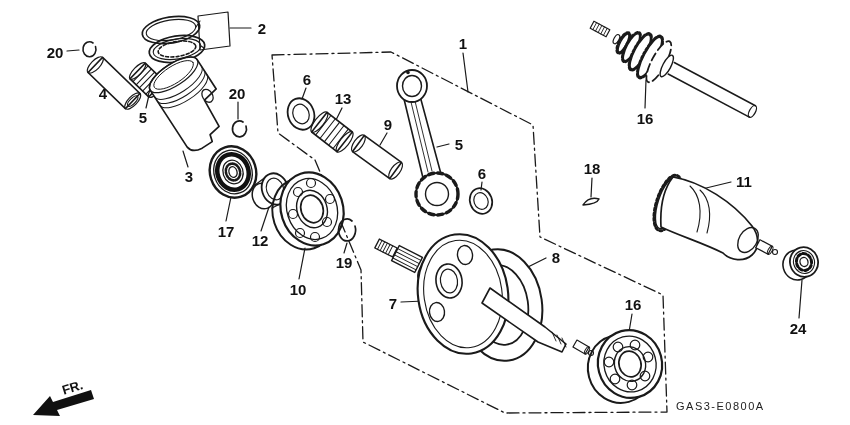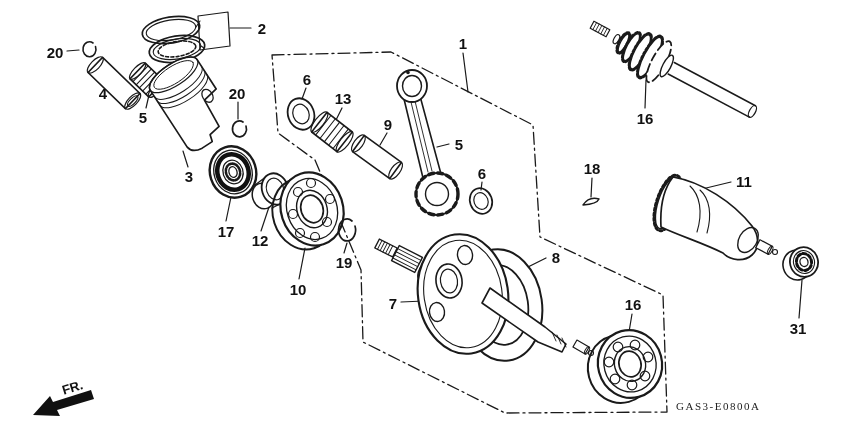--- a/index.html
+++ b/index.html
@@ -12,21 +12,21 @@
     position:absolute;transform:translate(-50%,-50%);
     font-family:"Liberation Sans", sans-serif;font-weight:700;font-size:15px;
     color:#111;letter-spacing:0;line-height:1;white-space:nowrap;
   }
   .fr-label{
     position:absolute;left:62px;top:380px;transform:rotate(-17deg);
     font-weight:700;font-size:13px;color:#111;
   }
   .diagram-code{
     position:absolute;left:676px;top:400px;
-    font-family:Liberation Serif, serif;font-size:11px;color:#222;
+    font-family:Liberation Sans, sans-serif;font-size:11px;color:#222;
     letter-spacing:1.5px;
   }
 </style>
 </head>
 <body>
 
 <div class="stage">
 
 <svg width="850" height="425" viewBox="0 0 850 425">
   <g stroke="#1a1a1a" fill="none" stroke-linecap="round" stroke-linejoin="round">
@@ -317,17 +317,17 @@
   <div class="callout" style="left:260px;top:240px">12</div>
   <div class="callout" style="left:343px;top:98px">13</div>
   <div class="callout" style="left:298px;top:289px">10</div>
   <div class="callout" style="left:633px;top:304px">16</div>
   <div class="callout" style="left:143px;top:117px">5</div>
   <div class="callout" style="left:226px;top:231px">17</div>
   <div class="callout" style="left:344px;top:262px">19</div>
   <div class="callout" style="left:592px;top:168px">18</div>
   <div class="callout" style="left:55px;top:52px">20</div>
   <div class="callout" style="left:237px;top:93px">20</div>
-  <div class="callout" style="left:798px;top:328px">31</div>
+  <div class="callout" style="left:798px;top:328px">24</div>
 
   <div class="fr-label">FR.</div>
   <div class="diagram-code">GAS3-E0800A</div>
 </div>
 
 </body></html>

